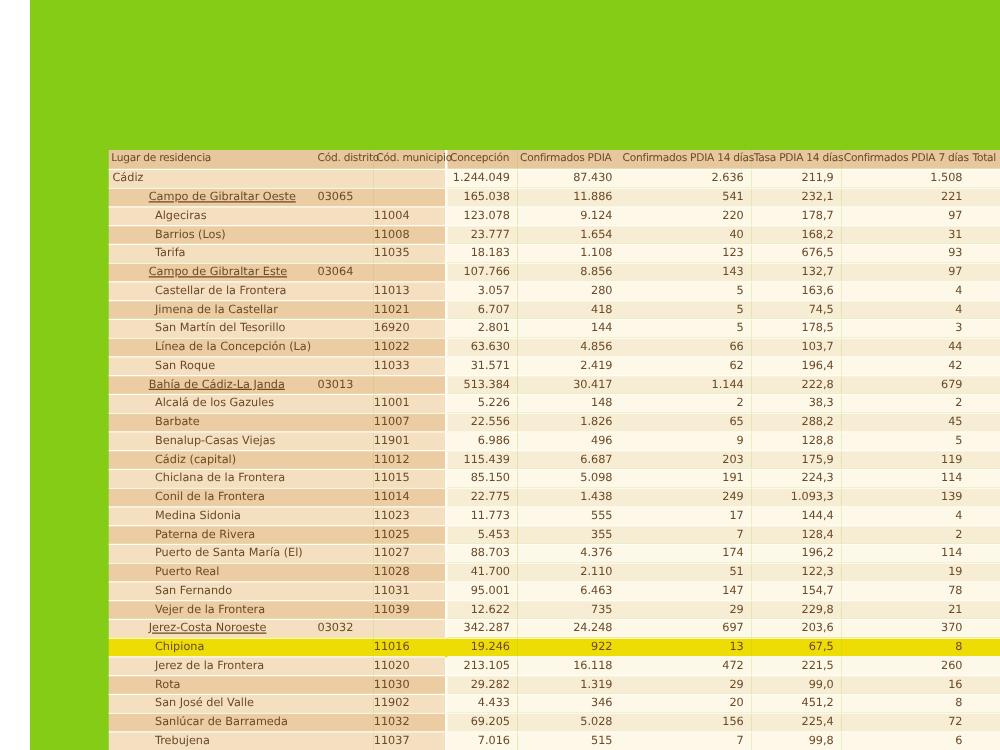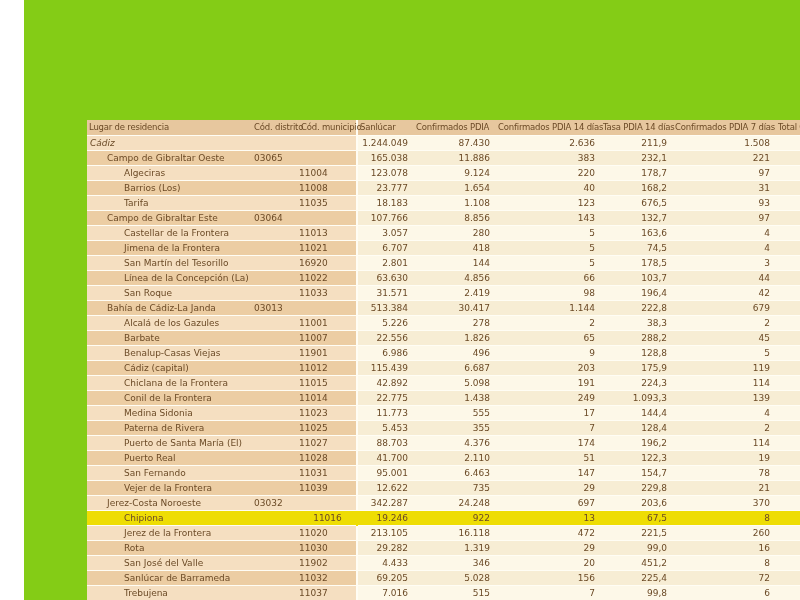--- a/index.html
+++ b/index.html
@@ -28,30 +28,30 @@
     font-weight:normal; text-align:left;
     padding:0;
   }
   thead th {
     background:var(--header-bg);
     font-size:8.5px; letter-spacing:-0.2px;
     padding-left:2px;
   }
   td.num { text-align:right; padding-right:6px; }
   td.c1 { padding-left:2px; }
-  td.c0.lvl0 { padding-left:3px;font-style:italic; }
-  td.c0.lvl1 { padding-left:20px; }
+  td.c0.lvl0 { padding-left:3px; }
+  td.c0.lvl1 { padding-left:32px;text-decoration:underline; }
   td.c0.lvl2 { padding-left:37px; }
   tr.light td.txt { background:var(--row-light-bg); }
   tr.light td.num { background:var(--num-light-bg); }
   tr.dark  td.txt { background:var(--row-dark-bg); }
   tr.dark  td.num { background:var(--num-dark-bg); }
   td.c2, thead th.c2 { border-right:2px solid var(--grid-line); }
   tr.hl td { background:var(--highlight-bg) !important; }
-  tr.hl td.c2 { border-right-color:var(--highlight-bg);text-align:center; }
+  tr.hl td.c2 { border-right-color:var(--highlight-bg); }
 </style>
 </head>
 <body>
 
 <div class="page">
   <table class="data-table">
     <colgroup>
       <col style="width:165px">
       <col style="width:47px">
       <col style="width:58px">
@@ -60,21 +60,21 @@
       <col style="width:105px">
       <col style="width:72px">
       <col style="width:103px">
       <col style="width:60px">
     </colgroup>
     <thead>
       <tr>
         <th class="c0">Lugar de residencia</th>
         <th class="c1">Cód. distrito</th>
         <th class="c2">Cód. municipio</th>
-        <th class="c3">Sanlúcar</th>
+        <th class="c3">Concepción</th>
         <th class="c4">Confirmados PDIA</th>
         <th class="c5">Confirmados PDIA 14 días</th>
         <th class="c6">Tasa PDIA 14 días</th>
         <th class="c7">Confirmados PDIA 7 días</th>
         <th class="c8">Total Confi</th>
       </tr>
     </thead>
     <tbody id="tbody">
         <tr class="light">
           <td class="c0 txt lvl0">Cádiz</td>
@@ -86,21 +86,21 @@
           <td class="c6 num">211,9</td>
           <td class="c7 num">1.508</td>
           <td class="c8 num"></td>
         </tr>
         <tr class="dark">
           <td class="c0 txt lvl1">Campo de Gibraltar Oeste</td>
           <td class="c1 txt">03065</td>
           <td class="c2 txt"></td>
           <td class="c3 num">165.038</td>
           <td class="c4 num">11.886</td>
-          <td class="c5 num">383</td>
+          <td class="c5 num">541</td>
           <td class="c6 num">232,1</td>
           <td class="c7 num">221</td>
           <td class="c8 num"></td>
         </tr>
         <tr class="light">
           <td class="c0 txt lvl2">Algeciras</td>
           <td class="c1 txt"></td>
           <td class="c2 txt">11004</td>
           <td class="c3 num">123.078</td>
           <td class="c4 num">9.124</td>
@@ -147,21 +147,21 @@
           <td class="c1 txt"></td>
           <td class="c2 txt">11013</td>
           <td class="c3 num">3.057</td>
           <td class="c4 num">280</td>
           <td class="c5 num">5</td>
           <td class="c6 num">163,6</td>
           <td class="c7 num">4</td>
           <td class="c8 num"></td>
         </tr>
         <tr class="dark">
-          <td class="c0 txt lvl2">Jimena de la Frontera</td>
+          <td class="c0 txt lvl2">Jimena de la Castellar</td>
           <td class="c1 txt"></td>
           <td class="c2 txt">11021</td>
           <td class="c3 num">6.707</td>
           <td class="c4 num">418</td>
           <td class="c5 num">5</td>
           <td class="c6 num">74,5</td>
           <td class="c7 num">4</td>
           <td class="c8 num"></td>
         </tr>
         <tr class="light">
@@ -185,42 +185,42 @@
           <td class="c6 num">103,7</td>
           <td class="c7 num">44</td>
           <td class="c8 num"></td>
         </tr>
         <tr class="light">
           <td class="c0 txt lvl2">San Roque</td>
           <td class="c1 txt"></td>
           <td class="c2 txt">11033</td>
           <td class="c3 num">31.571</td>
           <td class="c4 num">2.419</td>
-          <td class="c5 num">98</td>
+          <td class="c5 num">62</td>
           <td class="c6 num">196,4</td>
           <td class="c7 num">42</td>
           <td class="c8 num"></td>
         </tr>
         <tr class="dark">
           <td class="c0 txt lvl1">Bahía de Cádiz-La Janda</td>
           <td class="c1 txt">03013</td>
           <td class="c2 txt"></td>
           <td class="c3 num">513.384</td>
           <td class="c4 num">30.417</td>
           <td class="c5 num">1.144</td>
           <td class="c6 num">222,8</td>
           <td class="c7 num">679</td>
           <td class="c8 num"></td>
         </tr>
         <tr class="light">
           <td class="c0 txt lvl2">Alcalá de los Gazules</td>
           <td class="c1 txt"></td>
           <td class="c2 txt">11001</td>
           <td class="c3 num">5.226</td>
-          <td class="c4 num">278</td>
+          <td class="c4 num">148</td>
           <td class="c5 num">2</td>
           <td class="c6 num">38,3</td>
           <td class="c7 num">2</td>
           <td class="c8 num"></td>
         </tr>
         <tr class="dark">
           <td class="c0 txt lvl2">Barbate</td>
           <td class="c1 txt"></td>
           <td class="c2 txt">11007</td>
           <td class="c3 num">22.556</td>
@@ -249,21 +249,21 @@
           <td class="c4 num">6.687</td>
           <td class="c5 num">203</td>
           <td class="c6 num">175,9</td>
           <td class="c7 num">119</td>
           <td class="c8 num"></td>
         </tr>
         <tr class="light">
           <td class="c0 txt lvl2">Chiclana de la Frontera</td>
           <td class="c1 txt"></td>
           <td class="c2 txt">11015</td>
-          <td class="c3 num">42.892</td>
+          <td class="c3 num">85.150</td>
           <td class="c4 num">5.098</td>
           <td class="c5 num">191</td>
           <td class="c6 num">224,3</td>
           <td class="c7 num">114</td>
           <td class="c8 num"></td>
         </tr>
         <tr class="dark">
           <td class="c0 txt lvl2">Conil de la Frontera</td>
           <td class="c1 txt"></td>
           <td class="c2 txt">11014</td>

